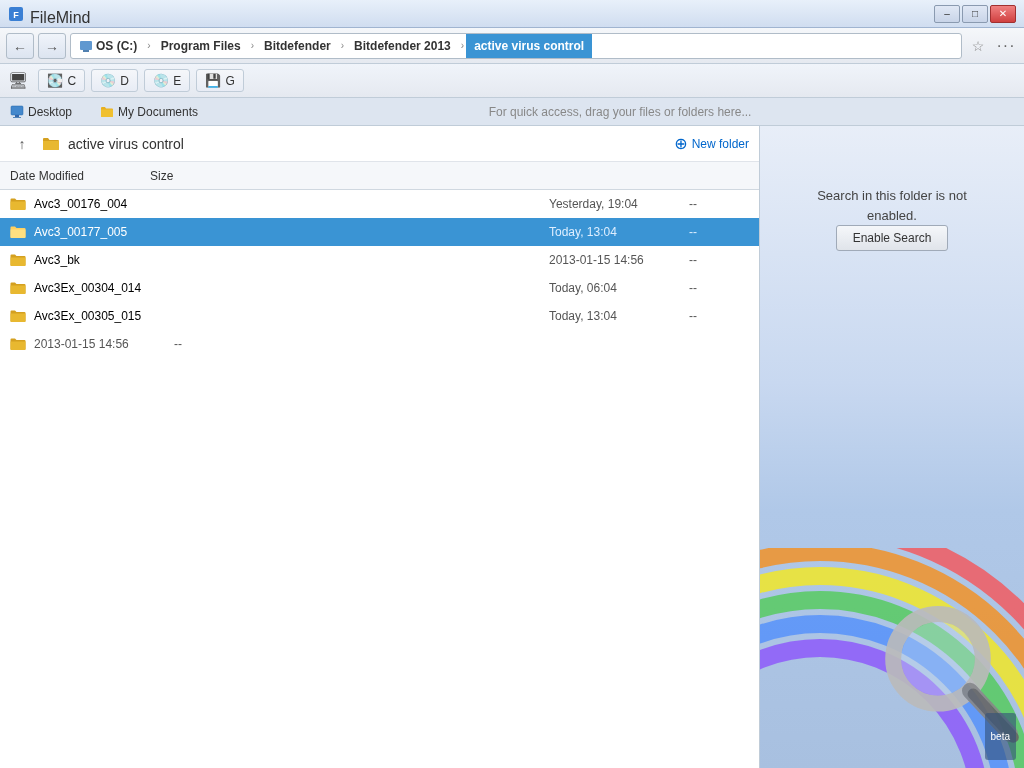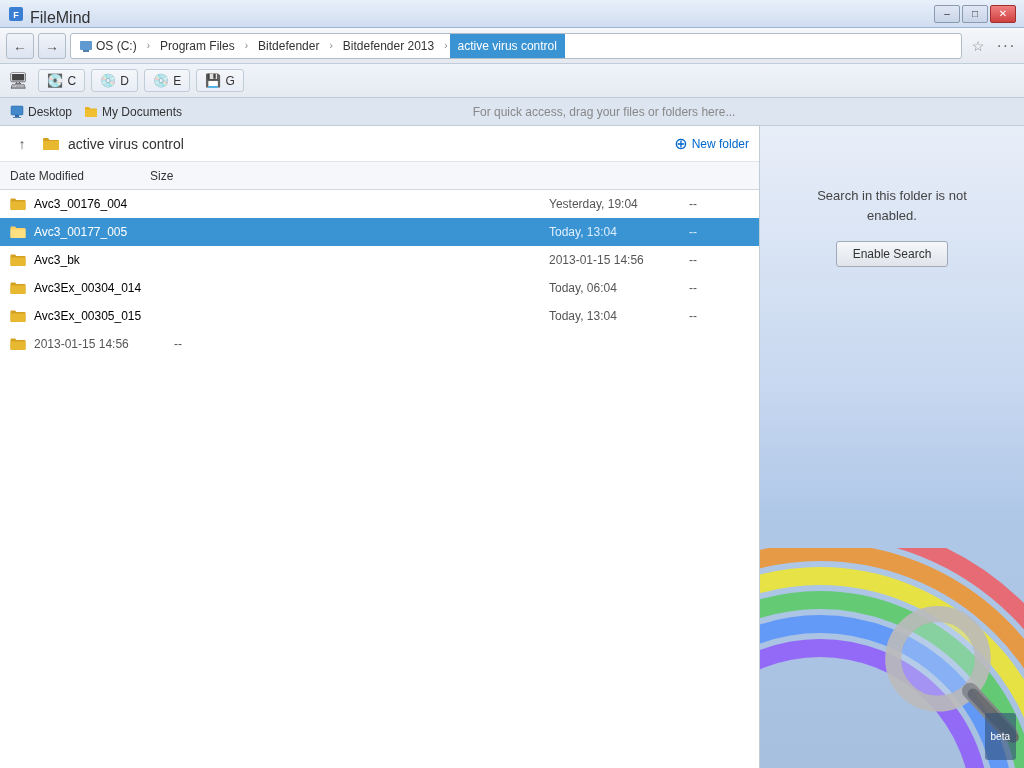--- a/index.html
+++ b/index.html
@@ -41,21 +41,21 @@
       cursor: pointer; display: flex; align-items: center; justify-content: center;
       font-size: 14px; color: #555; border-radius: 3px;
     }
     .breadcrumb-bar {
       flex: 1; display: flex; align-items: center; height: 26px;
       background: white; border: 1px solid #b0bcc8; border-radius: 3px;
       overflow: hidden;
     }
     .breadcrumb-item {
       padding: 0 8px; height: 100%; display: flex; align-items: center;
-      font-size: 12px; color: #333; cursor: pointer; white-space: nowrap;
+      font-size: 12px; color: #333; cursor: pointer; white-space: nowrap; font-weight: bold;
     }
     .breadcrumb-item.active {
       background: #3a94d4; color: white;
     }
     .breadcrumb-sep { color: #888; font-size: 10px; padding: 0 2px; }
     .nav-star {
       width: 24px; height: 26px; display: flex; align-items: center; justify-content: center;
       color: #888; cursor: pointer; font-size: 14px;
     }
     .nav-dots {
@@ -82,21 +82,21 @@
     .monitor-icon { font-size: 16px; color: #444; margin-right: 4px; cursor: pointer; }
 
     
     .quick-bar {
       background: #dde5f0;
       height: 28px;
       display: flex;
       align-items: center;
       padding: 0 10px;
       border-bottom: 1px solid #c0ccd8;
-      gap: 12px;
+      gap: 28px;
     }
     .quick-item {
       display: flex; align-items: center; gap: 4px;
       font-size: 12px; color: #333; cursor: pointer;
     }
     .quick-placeholder { flex: 1; color: #888; font-style: normal; font-size: 12px; text-align: center; }
 
     
     .main-area {
       display: flex;
@@ -173,21 +173,20 @@
       justify-content: flex-start;
       padding-top: 60px;
       position: relative;
       overflow: hidden;
     }
     .search-disabled-msg {
       text-align: center;
       color: #444;
       font-size: 13px;
       line-height: 1.5;
-      margin-bottom: 16px;
     }
     .enable-search-btn {
       padding: 5px 16px;
       background: linear-gradient(to bottom, #f5f7fa, #e0e4ea);
       border: 1px solid #a0aab8;
       border-radius: 3px;
       cursor: pointer;
       font-size: 12px;
       color: #333;
     }

